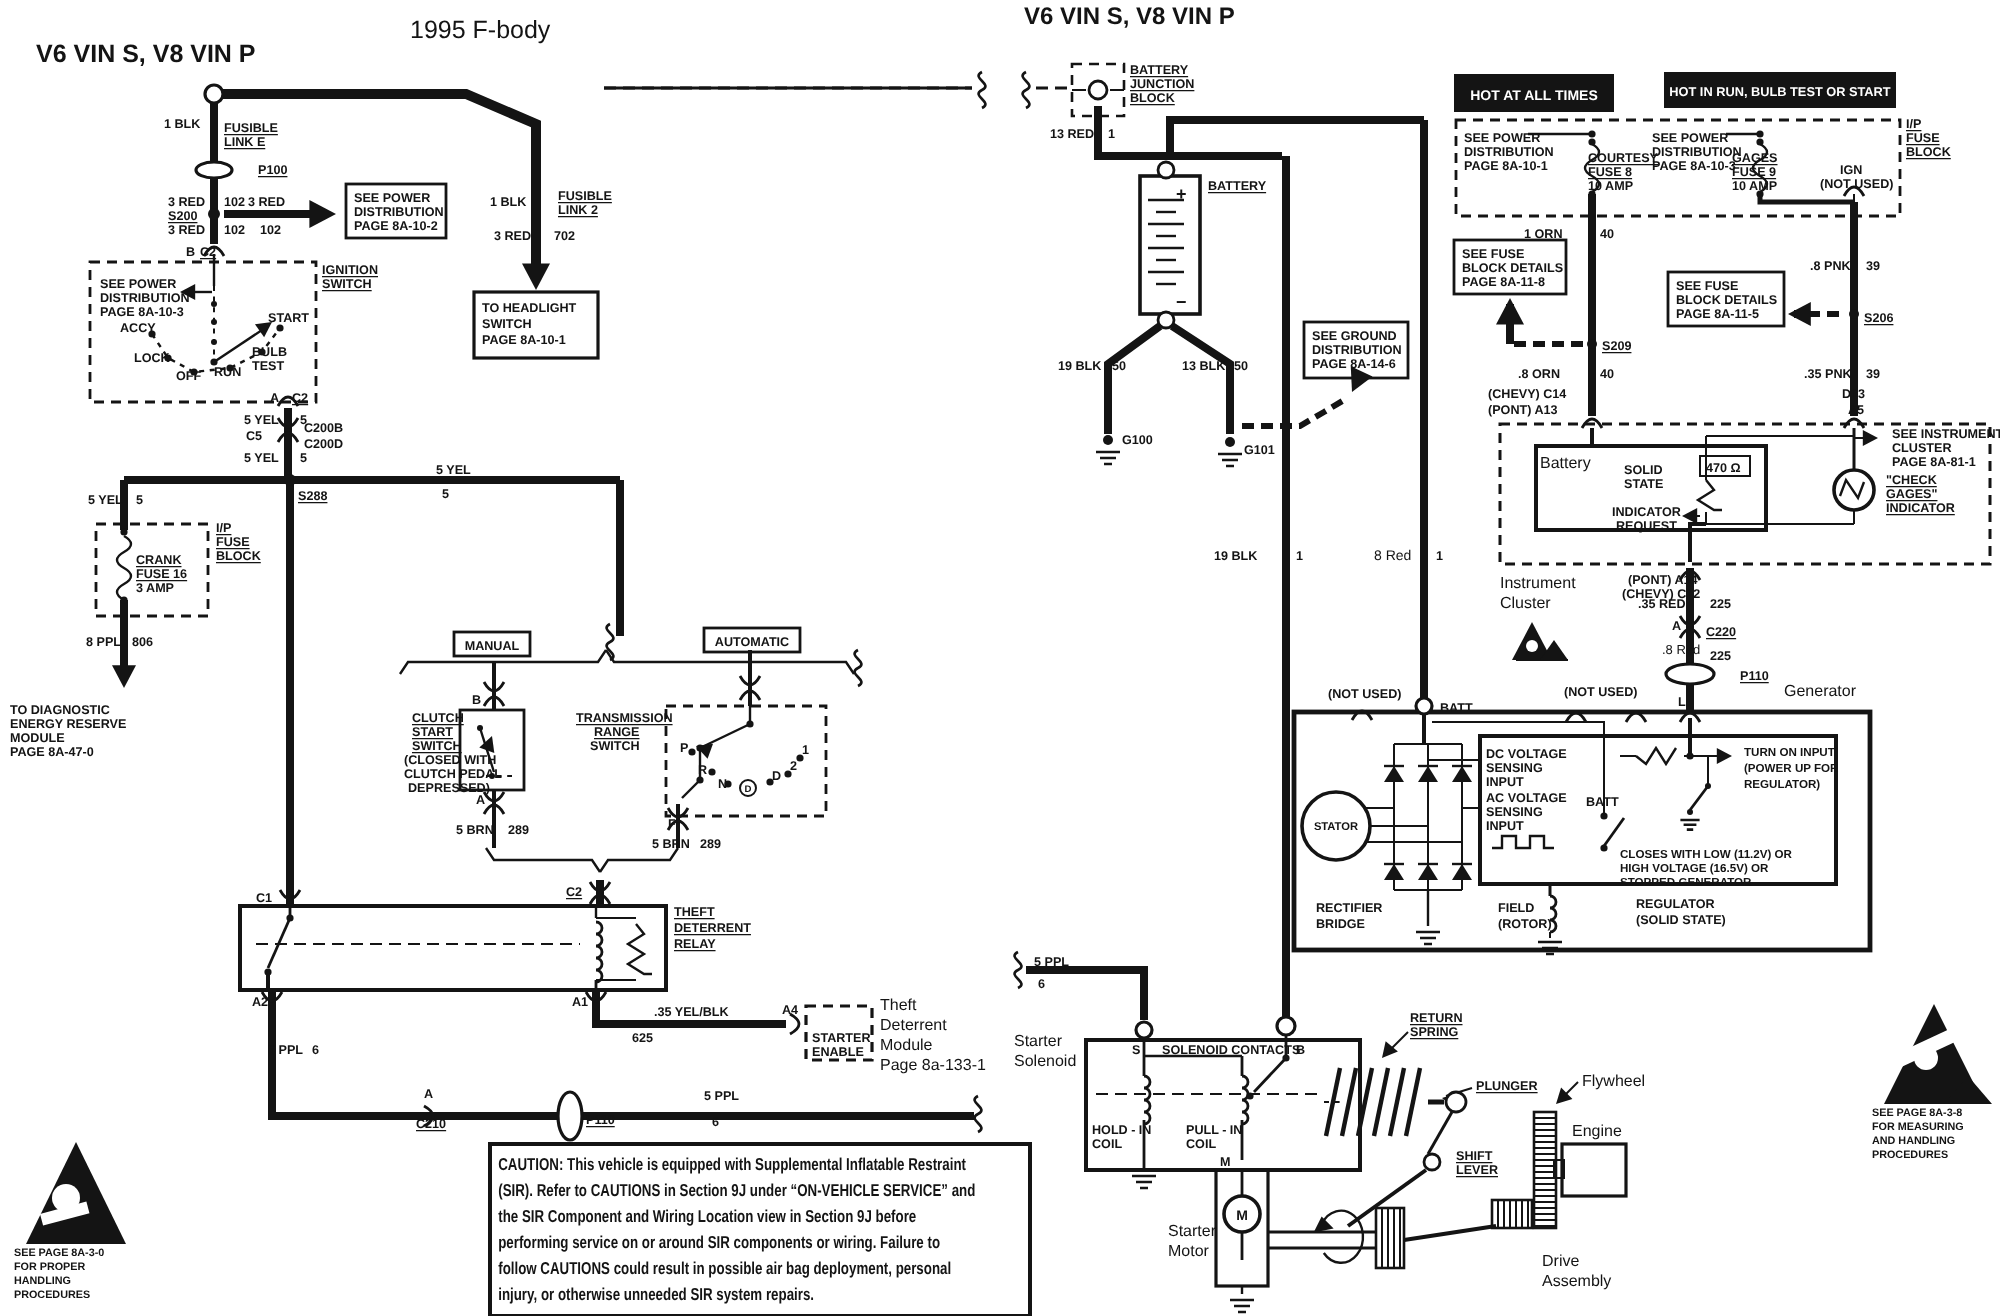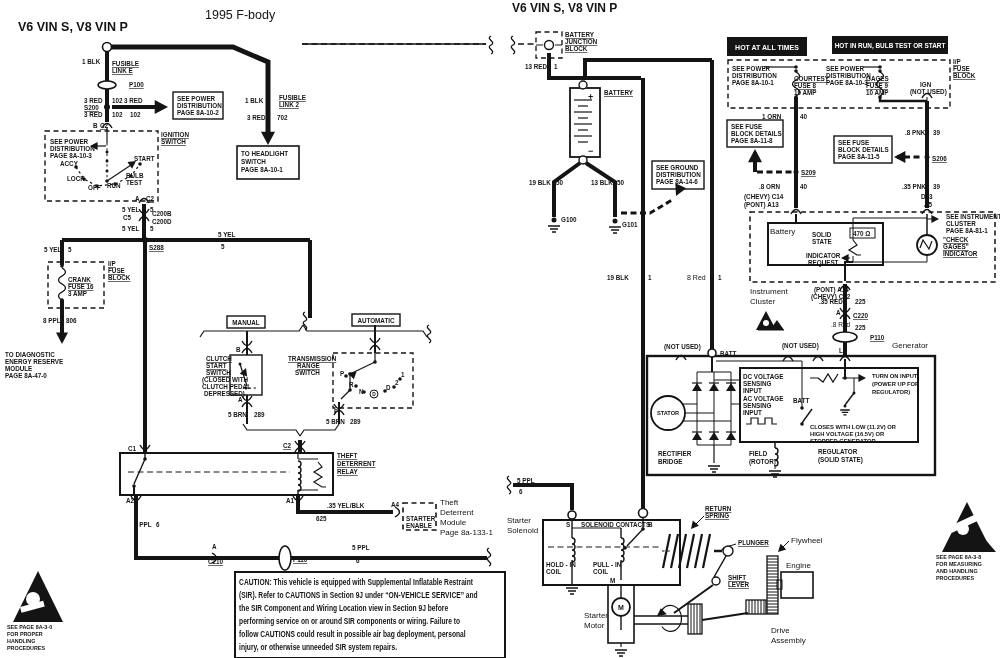--- a/index.html
+++ b/index.html
@@ -3,21 +3,21 @@
 <meta charset="utf-8">
 <style>
   html,body{margin:0;padding:0;background:#e8e8e8;}
   #page{position:relative;width:1000px;height:658px;background:#ffffff;overflow:hidden;
         font-family:"Liberation Sans",sans-serif;color:#141414;}
   .abs{position:absolute;}
   #title-main{left:10px;top:2px;font-size:16px;font-weight:bold;letter-spacing:.5px;}
   #title-sub{left:18px;top:20px;font-size:12.5px;font-weight:bold;}
   #title-year{left:205px;top:8px;font-size:12.5px;font-weight:normal;}
   #title-mid{left:512px;top:1px;font-size:12px;font-weight:bold;}
-  #caution{left:234px;top:571px;width:268px;height:84px;border:2.5px solid #141414;background:#fff;}
+  #caution{left:244px;top:571px;width:268px;height:84px;border:2.5px solid #141414;background:#fff;}
   #caution .inner{width:345px;transform:scale(.775,1);transform-origin:0 0;padding:3px 0 0 4px;}
   #caution span{display:block;font-size:8.6px;line-height:12.9px;font-weight:bold;white-space:nowrap;}
   .sir-note{font-size:5.4px;font-weight:bold;line-height:7px;}
   #sir-left{left:7px;top:624px;}
   #sir-right{left:936px;top:554px;}
   svg text{font-family:"Liberation Sans",sans-serif;}
 </style>
 </head>
 <body>
 

